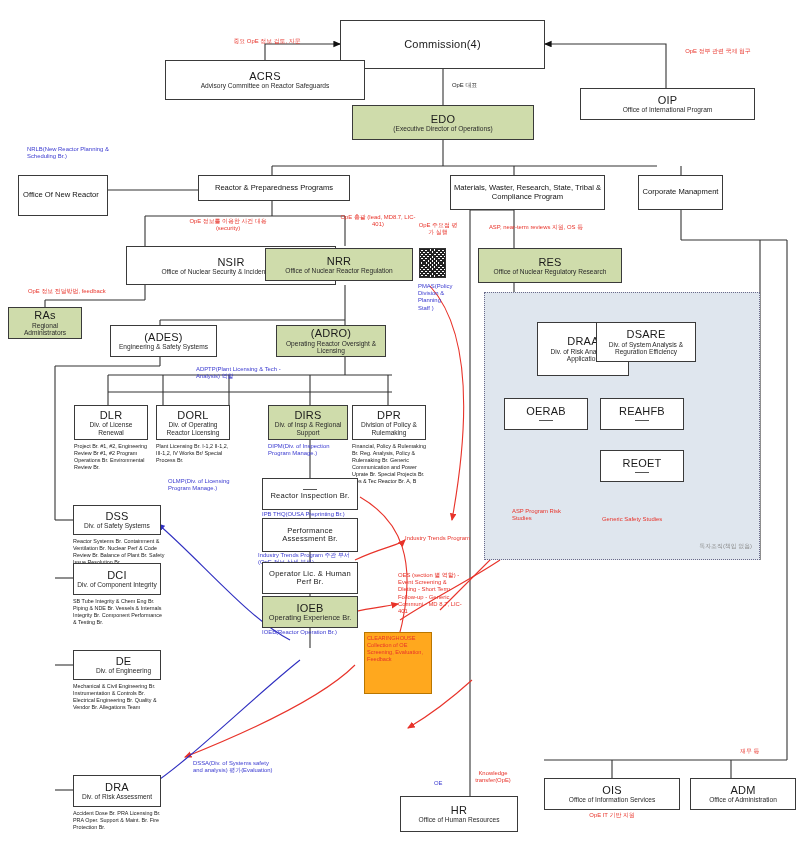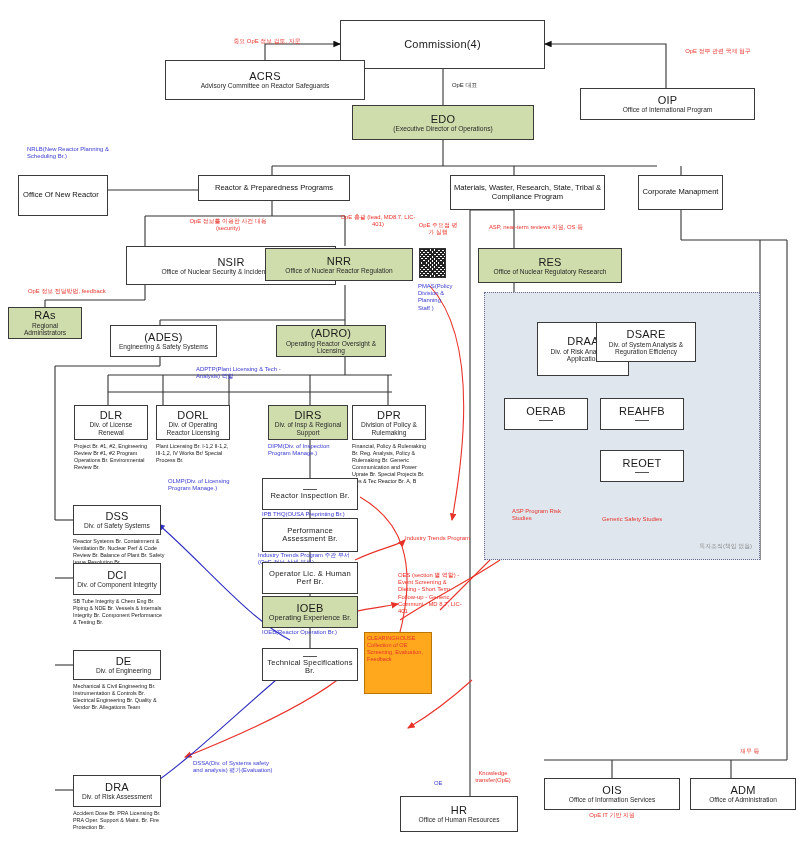--- a/index.html
+++ b/index.html
@@ -286,24 +286,20 @@
   <div class="box" style="left:262px;top:562px;width:96px;height:32px;">
     <span class="acr" style="font-size:7.6px;">Operator Lic. &amp; Human Perf Br.</span>
   </div>
 
   <div class="box green" style="left:262px;top:596px;width:96px;height:32px;">
     <span class="acr">IOEB</span>
     <span class="sub" style="font-size:7.4px;">Operating Experience Br.</span>
   </div>
   <div class="ann blue" style="left:262px;top:629px;width:96px;">IOEB(Reactor Operation Br.)</div>
 
-  <div class="box" style="left:262px;top:648px;width:96px;height:33px;">
-    <span class="sep"></span>
-    <span class="acr" style="font-size:7.6px;">Technical Specifications Br.</span>
-  </div>
 
   <div class="ann red" style="left:405px;top:535px;width:70px;">Industry Trends Program</div>
   <div class="ann red" style="left:398px;top:572px;width:66px;">OES (section 별 역할) - Event Screening &amp; Dleting - Short Term Follow-up - Generic Communi - MD 8.7, LIC-401</div>
 
   <div class="orange" style="left:364px;top:632px;width:68px;height:62px;">
     <div class="ttl">CLEARINGHOUSE</div>
     <div class="bdy">Collection of OE Screening, Evaluation, Feedback</div>
   </div>
 
   <div class="box" style="left:73px;top:505px;width:88px;height:30px;">

